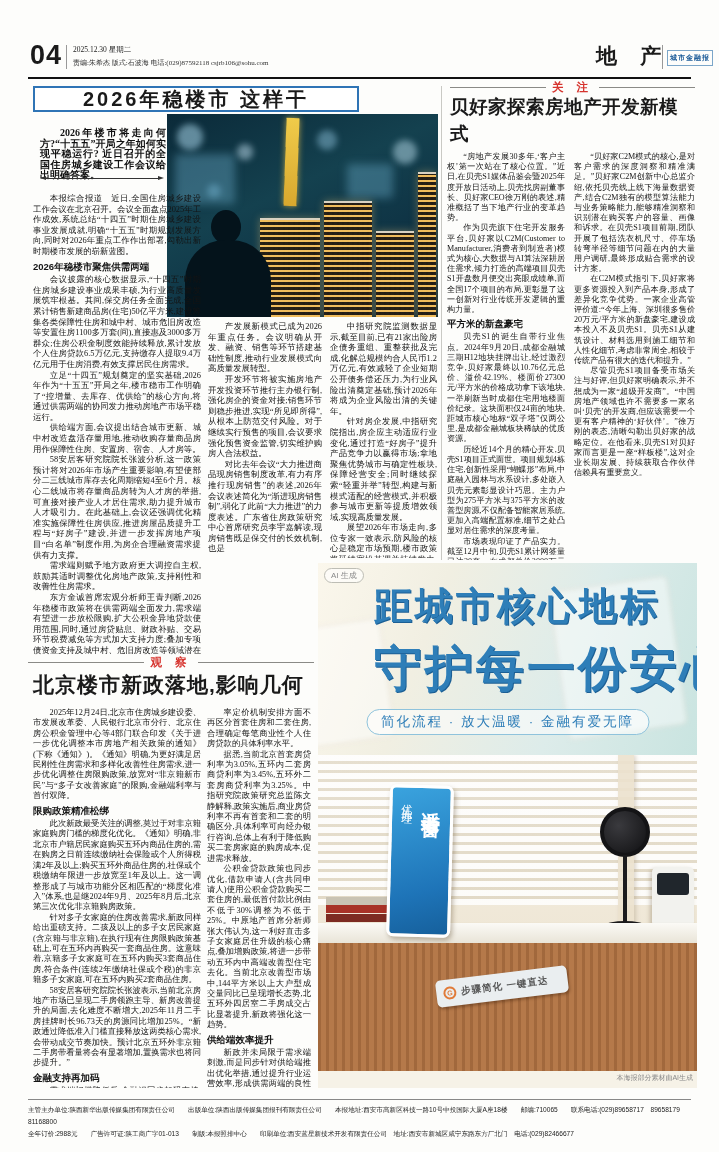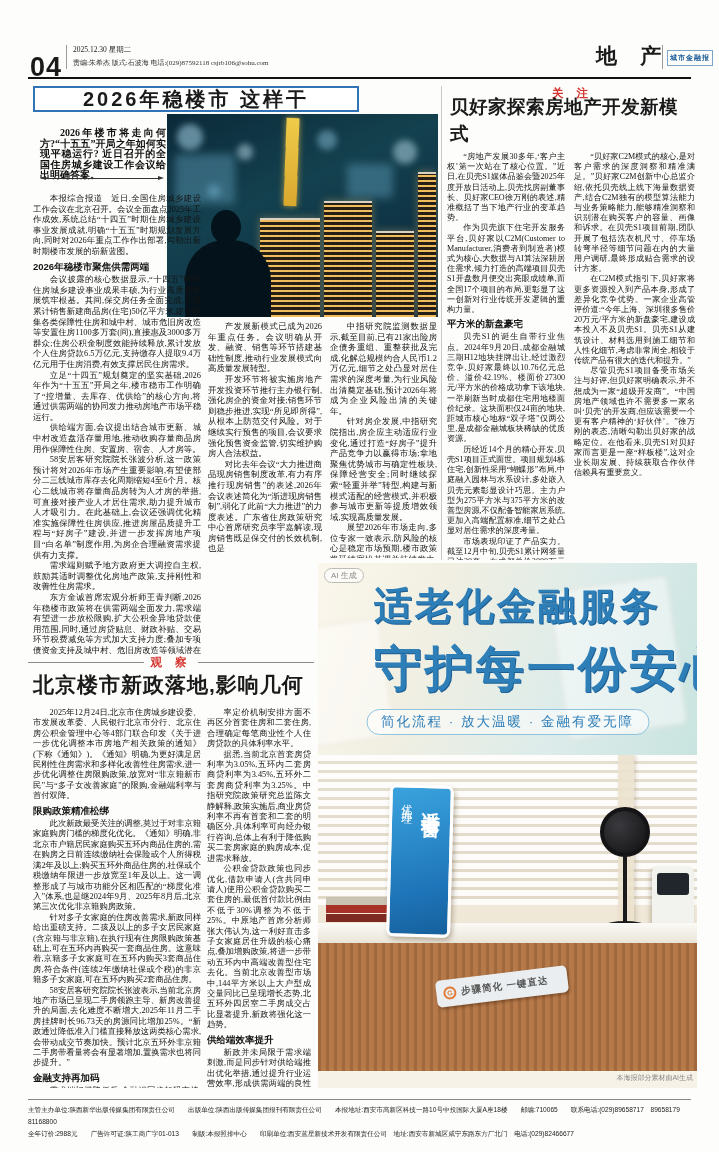--- a/index.html
+++ b/index.html
@@ -3,21 +3,21 @@
 <meta charset="utf-8">
 <style>
   * { box-sizing: border-box; margin: 0; padding: 0; }
   html,body { background:#e9e9e5; }
   .paper {
     position: relative; width: 719px; height: 1152px;
     background: #fdfdfb; overflow: hidden; margin: 0 auto;
     font-family: "Liberation Serif", serif; color:#1a1a1a;
   }
   
-  .pagenum { position:absolute; left:30px; top:40px; font-size:27px; font-weight:bold; font-family:"Liberation Sans",sans-serif; letter-spacing:1px;margin-top:12px;}
+  .pagenum { position:absolute; left:30px; top:40px; font-size:27px; font-weight:bold; font-family:"Liberation Sans",sans-serif; letter-spacing:1px;}
   .mast-sep1 { position:absolute; left:66px; top:45px; width:1px; height:24px; background:#999; }
   .mast-date { position:absolute; left:73px; top:45px; font-size:7.5px; color:#222; }
   .mast-staff { position:absolute; left:73px; top:58px; font-size:7px; color:#333; }
   .section-title { position:absolute; left:596px; top:42px; font-size:21px; font-weight:bold; letter-spacing:9px; font-family:Liberation Serif, serif;}
   .mast-sep2 { position:absolute; left:662px; top:45px; width:1px; height:24px; background:#999; }
   .paper-name { position:absolute; left:667px; top:50px; font-size:7px; font-weight:bold; color:#1d5c99; border:1px solid #7ba6c9; padding:2px 2px; letter-spacing:1px;}
   .mast-rule { position:absolute; left:28px; top:77px; width:663px; height:2px; background:#111; }
   
   .main-hbox { position:absolute; left:33px; top:86px; width:326px; height:26px; border:2px solid #2f74b5; display:flex; align-items:center; justify-content:center; background:#fff;}
   .main-hbox h1 { font-size:20px; font-weight:900; letter-spacing:3px; font-family:"Liberation Sans",sans-serif; white-space:nowrap;}
@@ -44,21 +44,21 @@
   .col .para { text-indent:2em; }
   .col .subhead { font-size:9.5px; font-weight:bold; font-family:"Liberation Sans",sans-serif; margin:4px 0 3px; text-indent:0; }
   .mcol1 { left:33px;  top:194px; width:168px; height:462px; }
   .mcol2 { left:208px; top:322px; width:114px; height:236px; }
   .mcol3 { left:330px; top:322px; width:107px; height:236px; }
   .vrule1 { position:absolute; left:441px; top:86px; width:1px; height:474px; background:#c9c9c4; }
   
   .tagrow { position:absolute; display:flex; align-items:center; gap:6px; }
   .tagrow .rule { flex:1; height:1px; background:#8a8a86; }
   .tagrow .tagtext { color:#d6342e; font-weight:bold; font-size:11.5px; letter-spacing:5px; font-family:"Liberation Sans",sans-serif;}
-  .focus-tag { left:450px; top:80px; width:245px;flex-direction:column; }
+  .focus-tag { left:450px; top:80px; width:245px; }
   .focus-headline { position:absolute; left:450px; top:93px; width:246px; font-size:18.5px; line-height:27px; font-weight:900; font-family:"Liberation Sans",sans-serif; letter-spacing:0.5px;}
   .fcol1 { left:447px; top:152px; width:118px; height:408px; font-size:8.1px; line-height:10.2px;}
   .fcol2 { left:574px; top:152px; width:121px; height:408px; font-size:8.1px; line-height:10.2px;}
   
   .observe-tag { left:28px; top:655px; width:286px; }
   .observe-headline { position:absolute; left:33px; top:671px; width:290px; font-size:21px; font-weight:900; font-family:"Liberation Sans",sans-serif; letter-spacing:1px;}
   .ocol1 { left:33px;  top:708px; width:168px; height:380px; font-size:8.3px; line-height:10.4px;}
   .ocol2 { left:207px; top:708px; width:104px; height:380px; font-size:8.3px; line-height:10.4px;}
   
   .ad { position:absolute; left:318px; top:563px; width:379px; height:525px; overflow:hidden; background:#f6f2e7;}
@@ -146,21 +146,21 @@
         <p class="para">58安居客研究院院长张波分析,这一政策预计将对2026年市场产生重要影响,有望使部分二三线城市库存去化周期缩短4至6个月。核心二线城市将存量商品房转为人才房的举措,可直接对接产业人才居住需求,助力提升城市人才吸引力。在此基础上,会议还强调优化精准实施保障性住房供应,推进房屋品质提升工程与“好房子”建设,并进一步发挥房地产项目“白名单”制度作用,为房企合理融资需求提供有力支撑。</p>
         <p class="para">需求端则赋予地方政府更大调控自主权,鼓励其适时调整优化房地产政策,支持刚性和改善性住房需求。</p>
         <p class="para">东方金诚首席宏观分析师王青判断,2026年稳楼市政策将在供需两端全面发力,需求端有望进一步放松限购,扩大公积金异地贷款使用范围,同时,通过房贷贴息、财政补贴、交易环节税费减免等方式加大支持力度;叠加专项债资金支持及城中村、危旧房改造等领域潜在需求,将有效激活市场潜力。</p>
       </div>
     <div class="col mcol2">
         <p class="para">产发展新模式已成为2026年重点任务。会议明确从开发、融资、销售等环节搭建基础性制度,推动行业发展模式向高质量发展转型。</p>
         <p class="para">开发环节将被实施房地产开发投资环节推行主办银行制,强化房企的资金对接;销售环节则稳步推进,实现“所见即所得”,从根本上防范交付风险。对于继续实行预售的项目,会议要求强化预售资金监管,切实维护购房人合法权益。</p>
         <p class="para">对比去年会议“大力推进商品现房销售制度改革,有力有序推行现房销售”的表述,2026年会议表述简化为“渐进现房销售制”,弱化了此前“大力推进”的力度表述。广东省住房政策研究中心首席研究员李宇嘉解读,现房销售既是保交付的长效机制,也是</p>
       </div>
     <div class="col mcol3">
-        <p class="para">中指研究院监测数据显示,截至目前,已有21家出险房企债务重组、重整获批及完成,化解总规模约合人民币1.2万亿元,细节之处凸显对居住需求的深度考量,为行业风险出清奠定基础,预计2026年将成为企业风险出清的关键年。</p>
+        <p class="para">中指研究院监测数据显示,截至目前,已有21家出险房企债务重组、重整获批及完成,化解总规模约合人民币1.2万亿元,有效减轻了企业短期公开债务偿还压力,为行业风险出清奠定基础,预计2026年将成为企业风险出清的关键年。</p>
         <p class="para">针对房企发展,中指研究院指出,房企应主动适应行业变化,通过打造“好房子”提升产品竞争力以赢得市场;拿地聚焦优势城市与确定性板块,保障经营安全;同时继续探索“轻重并举”转型,构建与新模式适配的经营模式,并积极参与城市更新等提质增效领域,实现高质量发展。</p>
         <p class="para">展望2026年市场走向,多位专家一致表示,防风险的核心是稳定市场预期,楼市政策将延续宽松基调并持续发力,预计稳楼市政策将继续加码。</p>
       </div>
   </section>
 
   <div class="vrule1"></div>
 
   <section>
     <div class="tagrow focus-tag">
       <span class="rule"></span>
@@ -183,21 +183,21 @@
         <p class="para">在C2M模式指引下,贝好家将更多资源投入到产品本身,形成了差异化竞争优势。一家企业高管评价道:“今年上海、深圳很多售价20万元/平方米的新盘豪宅,建设成本投入不及贝壳S1。贝壳S1从建筑设计、材料选用到施工细节和人性化细节,考虑非常周全,相较于传统产品有很大的迭代和提升。”</p>
         <p class="para">尽管贝壳S1项目备受市场关注与好评,但贝好家明确表示,并不想成为一家“超级开发商”。“中国房地产领域也许不需要多一家名叫‘贝壳’的开发商,但应该需要一个更有客户精神的‘好伙伴’。”徐万刚的表态,清晰勾勒出贝好家的战略定位。在他看来,贝壳S1对贝好家而言更是一座“样板楼”,这对企业长期发展、持续获取合作伙伴信赖具有重要意义。</p>
       </div>
   </section>
 
   <section class="ad">
     <div class="ad-banner">
       <div class="ad-ghost" style="left:240px;top:20px;width:120px;height:150px;"></div>
       <div class="ad-ghost" style="left:-20px;top:60px;width:90px;height:120px;"></div>
       <span class="ai-badge">AI 生成</span>
-      <div class="ad-t1">适老化金融服务</div>
+      <div class="ad-t1">距城市核心地标</div>
       <div class="ad-t2">守护每一份安心</div>
       <div class="ad-pill">简化流程 · 放大温暖 · 金融有爱无障</div>
     </div>
     <div class="ad-photo">
       <div class="blinds"></div>
       <div class="win-frame"></div>
       <div class="mirror-head"></div>
       <div class="mirror-pole"></div>
       <div class="mirror-base"></div>
       <div class="machine">

